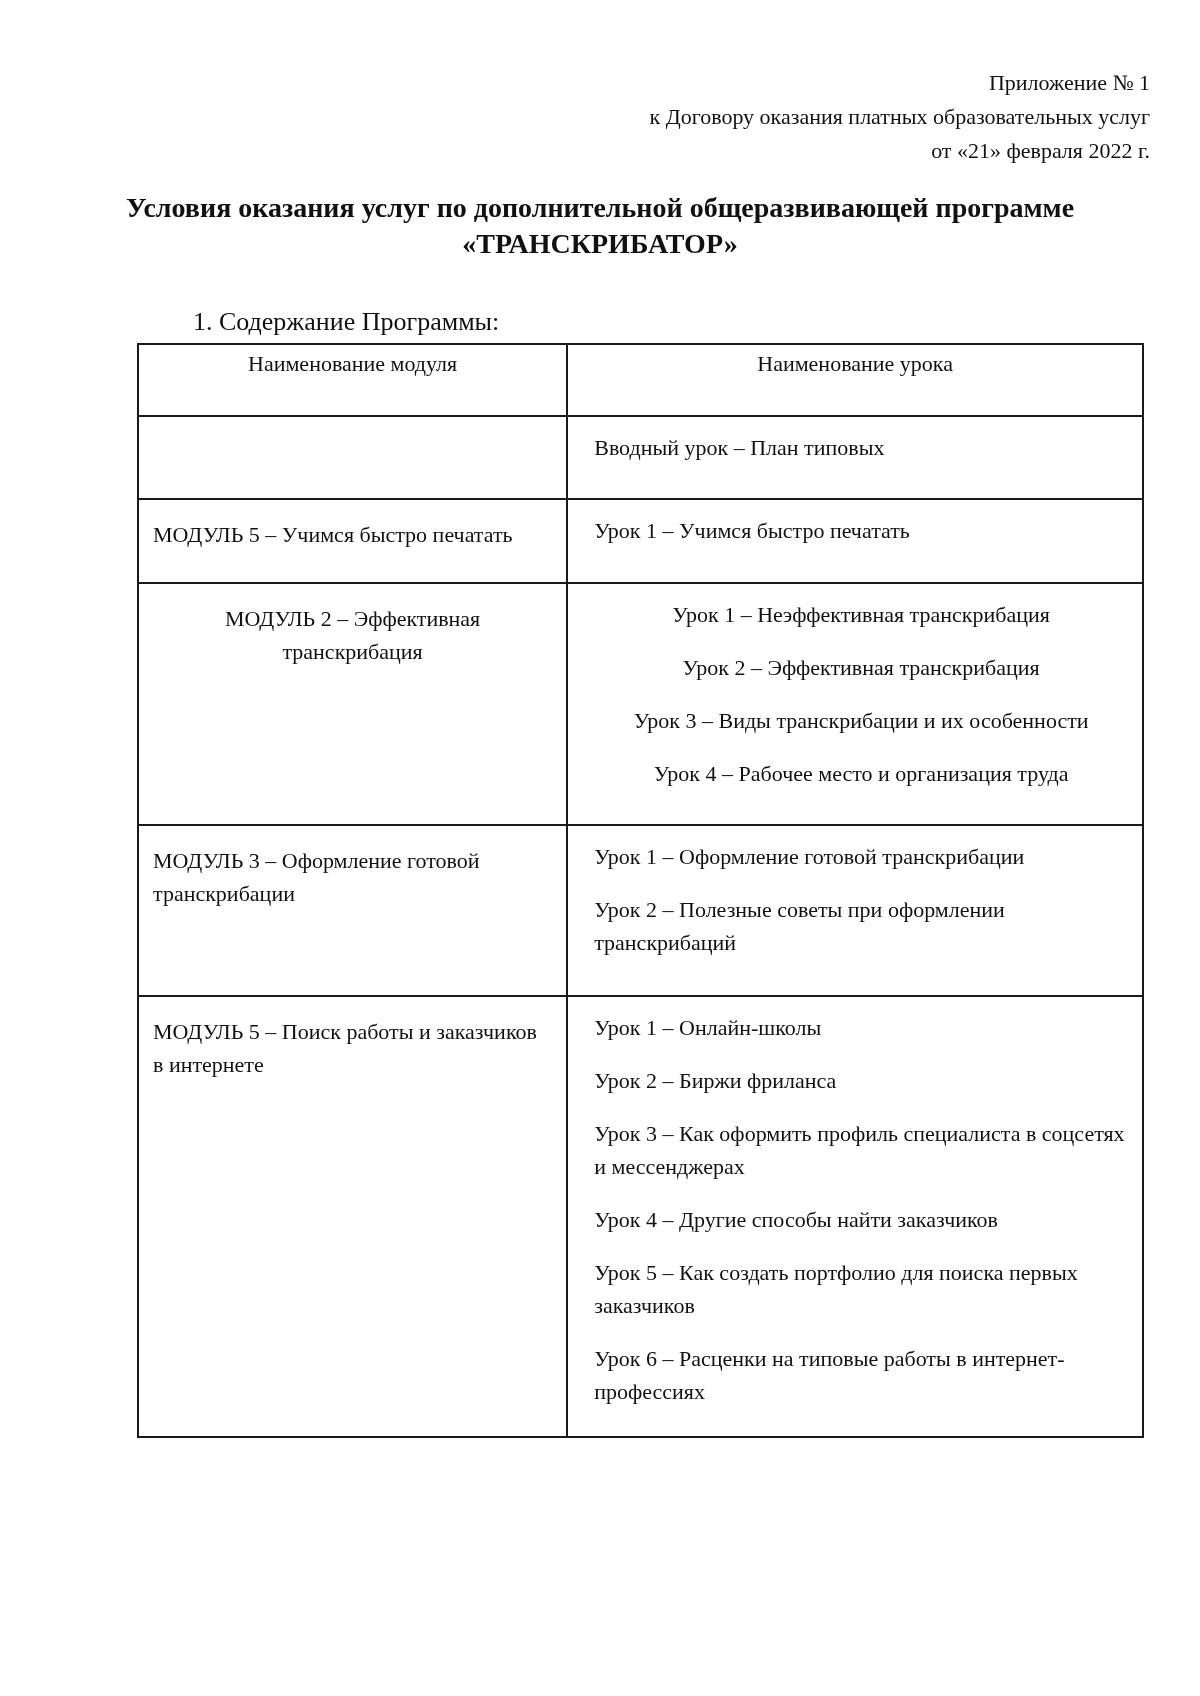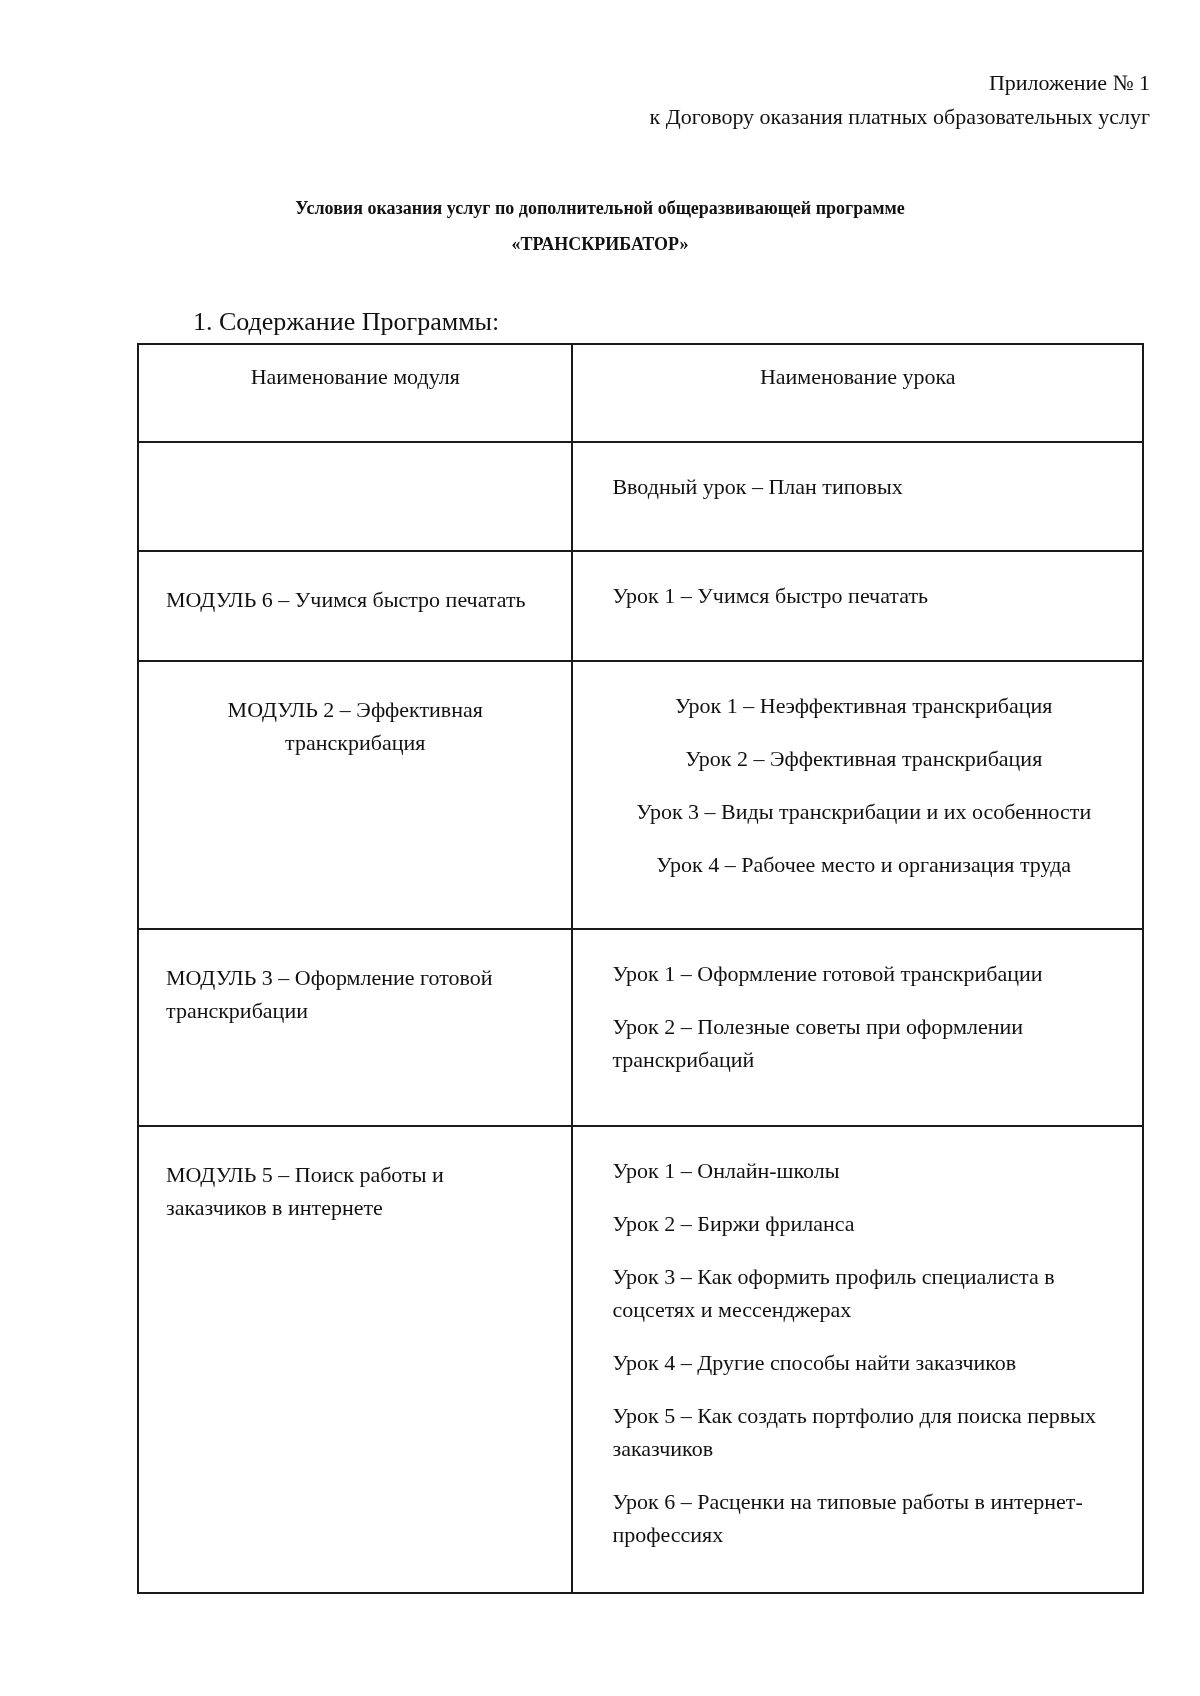--- a/index.html
+++ b/index.html
@@ -3,26 +3,26 @@
 <meta charset="utf-8">
 <style>
   html, body { margin:0; padding:0; background:#ffffff; }
   body { width:1200px; height:1696px; position:relative; overflow:hidden;
          font-family:"Liberation Serif", "DejaVu Serif", serif; color:#111; }
   .page { position:absolute; left:0; top:0; width:1200px; height:1696px; background:#fff; }
   .appendix { position:absolute; right:50px; top:66px; text-align:right;
               font-size:22px; line-height:34px; }
   .appendix div { white-space:nowrap;margin-left:48px; }
   .title { position:absolute; left:0; width:1200px; top:190px; text-align:center;
-           font-weight:bold; font-size:18px; line-height:36px; }
+           font-weight:bold; font-size:28px; line-height:36px; }
   .section { position:absolute; left:193px; top:307px; font-size:26px; line-height:30px; }
   table.program { position:absolute; left:137px; top:343px; width:1007px;
            border-collapse:collapse; font-size:22px; }
   table.program td, table.program th { border:2px solid #1a1a1a; vertical-align:top;
-           padding:17px; font-weight:normal; }
+           padding:4px; font-weight:normal; }
   .c1 { width:428px; }
   .c2 { width:579px;margin-top:39px; }
   th.c1, th.c2 { text-align:center; vertical-align:top; padding-top:15px; height:62px; line-height:30px; }
   td .mod { padding:14px 10px 0 10px; line-height:33px; }
   td .lessons { padding:10px 10px 0 22px; }
   td .lesson { line-height:33px; margin-bottom:20px; }
   td .lesson:last-child { margin-bottom:0; }
   tr.r-intro td { height:73px; }
   tr.r-m1 td { height:74px; }
   tr.r-m2 td { height:232px;text-align:center; }
@@ -31,20 +31,21 @@
   tr.r-m5 td { height:431px; }
 </style>
 </head>
 <body>
 
 <div class="page">
 
   <div class="appendix">
     <div>Приложение № 1</div>
     <div>к Договору оказания платных образовательных услуг</div>
+    <div>от «21» февраля 2022 г.</div>
   </div>
 
   <div class="title">
     <div>Условия оказания услуг  по  дополнительной общеразвивающей программе</div>
     <div>«ТРАНСКРИБАТОР»</div>
   </div>
 
   <div class="section">1. Содержание  Программы:</div>
 
   <table class="program">
@@ -60,21 +61,21 @@
             <div class="mod"></div>
           </td>
         <td class="c2">
             <div class="lessons">
           <div class="lesson">Вводный урок – План типовых</div>
         </div>
           </td>
       </tr>
       <tr class="r-m1">
         <td class="c1">
-            <div class="mod">МОДУЛЬ 6 – Учимся быстро печатать</div>
+            <div class="mod">МОДУЛЬ 5 – Учимся быстро печатать</div>
           </td>
         <td class="c2">
             <div class="lessons">
           <div class="lesson">Урок 1 – Учимся быстро печатать</div>
         </div>
           </td>
       </tr>
       <tr class="r-m2">
         <td class="c1">
             <div class="mod">МОДУЛЬ 2 – Эффективная транскрибация</div>

